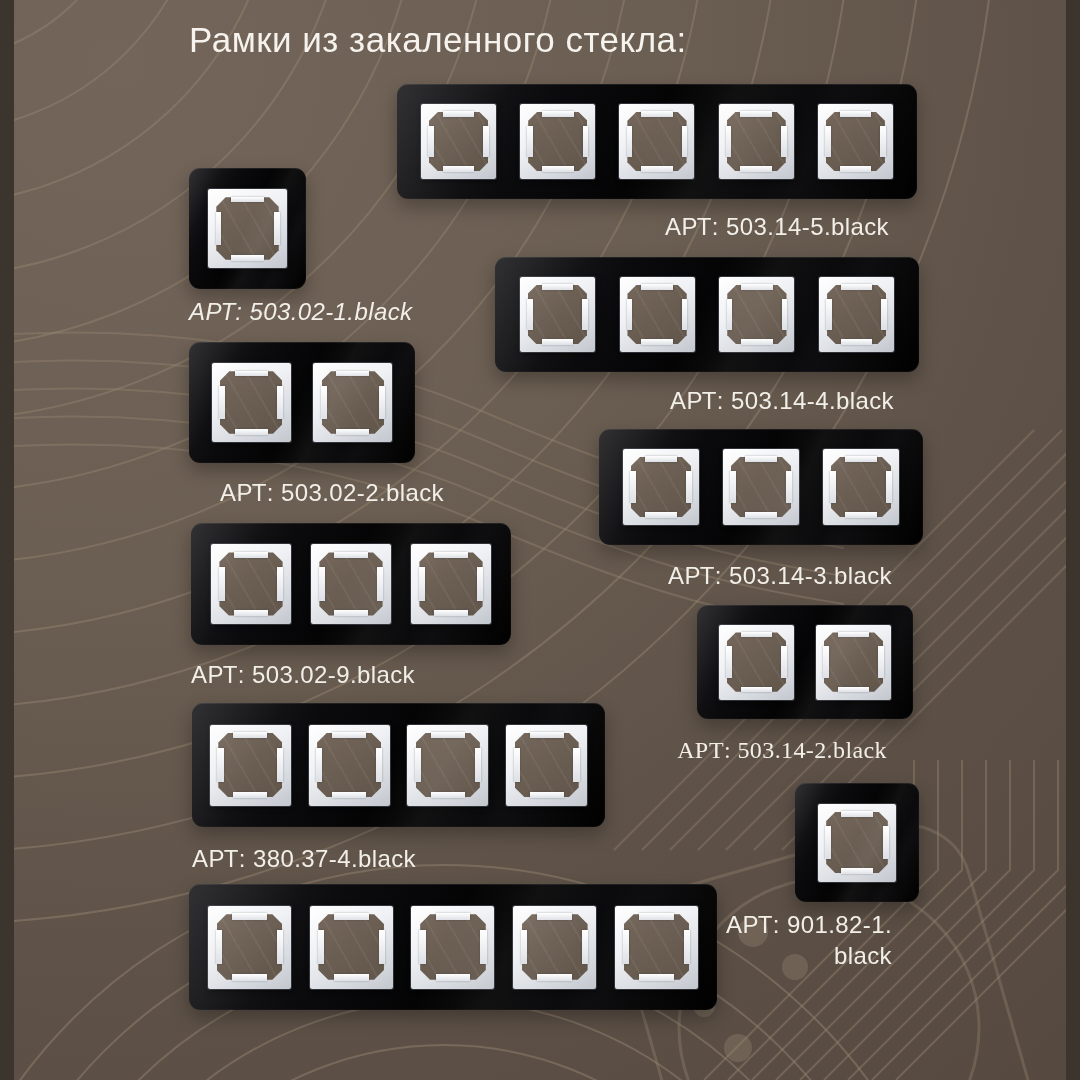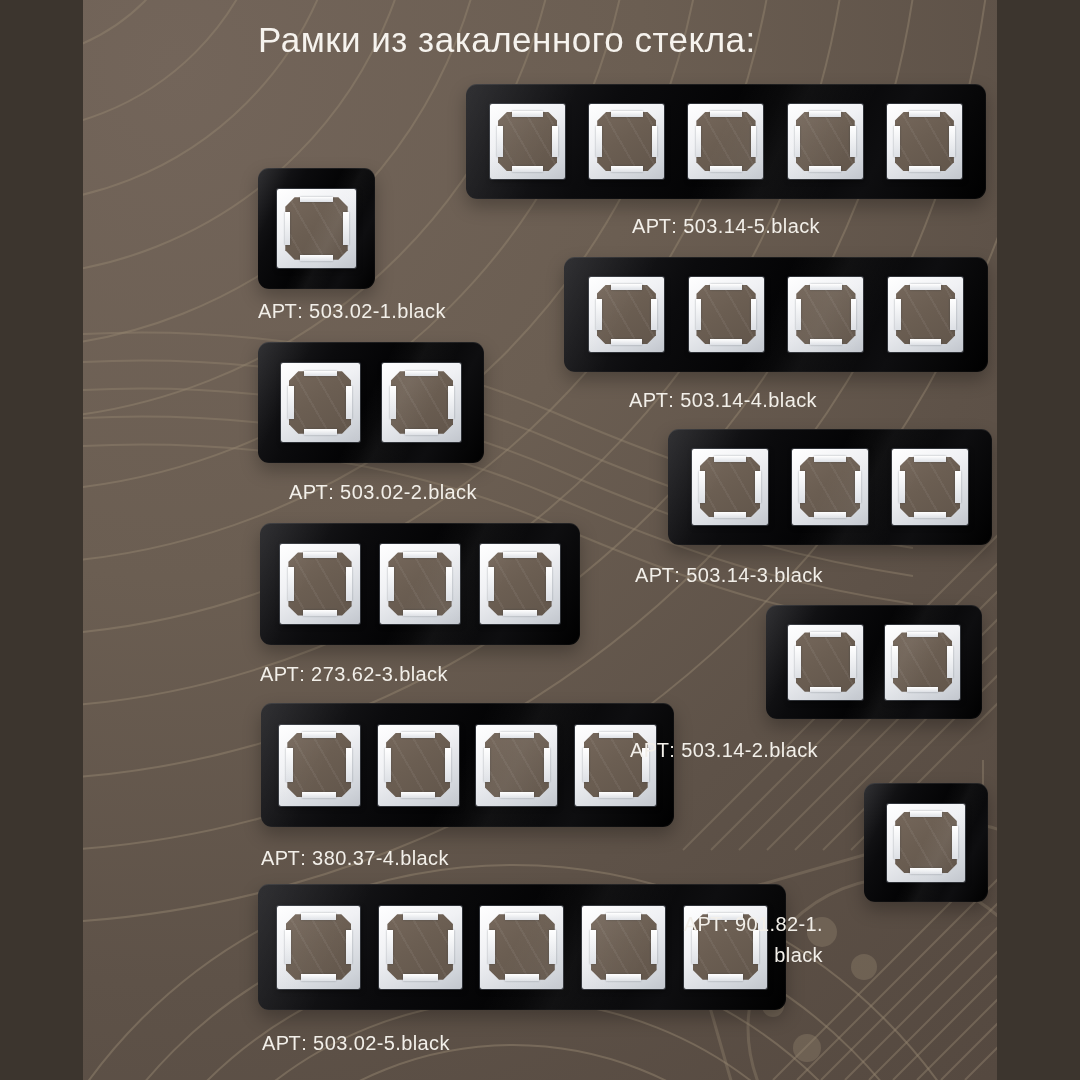--- a/index.html
+++ b/index.html
@@ -1,20 +1,19 @@
 <!DOCTYPE html>
 <html><head>
 <meta charset="utf-8">
 <style>
   html,body{margin:0;padding:0;background:#3c352e;}
   .stage{
-    position:relative;width:892px;height:1080px;margin:0 auto;overflow:hidden;
+    position:relative;width:1052px;height:1080px;margin:0 auto;overflow:hidden;
     font-family:"Liberation Sans",sans-serif;
     background:radial-gradient(135% 125% at 10% 6%, #73655a 0%, #6b5e52 38%, #5e5248 68%, #554940 100%);
-    padding-left:22px;
   }
   .bg-pattern{position:absolute;inset:0;display:block;}
   .page-title{
     position:absolute;left:175px;top:20px;margin:0;
     font-size:35px;font-weight:400;color:#f6f3ee;letter-spacing:.5px;
   }
   .frames-layer{position:absolute;inset:0;}
   .frame{
     position:absolute;border-radius:11px;
     background:linear-gradient(118deg,#202023 0%,#0b0b0d 28%,#020203 55%,#0e0e10 78%,#000 100%);
@@ -39,21 +38,21 @@
   .opening::after{
     content:"";position:absolute;inset:0;
     background:repeating-linear-gradient(60deg, rgba(255,255,255,0) 0 16px, rgba(255,255,255,.05) 16px 18px);
   }
   .tab{position:absolute;background:linear-gradient(180deg,#ffffff,#dde0e5);box-shadow:0 0 2px rgba(40,45,55,.45);}
   .tab.t{left:29%;right:29%;top:9.5%;height:7.5%;}
   .tab.b{left:29%;right:29%;bottom:9.5%;height:7.5%;}
   .tab.l{top:29%;bottom:29%;left:9.5%;width:7.5%;}
   .tab.r{top:29%;bottom:29%;right:9.5%;width:7.5%;}
   .article-label{
-    position:absolute;font-size:20px;color:#f2efe9;letter-spacing:.4px;
+    position:absolute;font-size:24px;color:#f2efe9;letter-spacing:.4px;
     line-height:31px;white-space:nowrap;
   }
 </style>
 </head>
 <body>
 
 <div class="stage">
 
   <svg class="bg-pattern" width="1080" height="1080" viewBox="0 0 1080 1080" xmlns="http://www.w3.org/2000/svg">
 
@@ -129,21 +128,21 @@
         <div class="win-row">
           <div class="win" style="width: 79px; height: 79px;">
             <div class="opening"></div>
             <i class="tab t"></i>
             <i class="tab b"></i>
             <i class="tab l"></i>
             <i class="tab r"></i>
           </div>
         </div>
       </div>
-      <div class="article-label" style="top: 296px; left: 175px;">
+      <div class="article-label" style="top: 296px; left: 175px; font-style: italic;">
         <div>АРТ: 503.02-1.black</div>
       </div>
       <div class="frame" style="left: 175px; top: 342px; width: 226px; height: 121px;">
         <div class="win-row">
           <div class="win" style="width: 79px; height: 79px;">
             <div class="opening"></div>
             <i class="tab t"></i>
             <i class="tab b"></i>
             <i class="tab l"></i>
             <i class="tab r"></i>
@@ -179,21 +178,21 @@
           <div class="win" style="width: 80px; height: 80px;">
             <div class="opening"></div>
             <i class="tab t"></i>
             <i class="tab b"></i>
             <i class="tab l"></i>
             <i class="tab r"></i>
           </div>
         </div>
       </div>
       <div class="article-label" style="top: 659px; left: 177px;">
-        <div>АРТ: 273.62-3.black</div>
+        <div>АРТ: 503.02-9.black</div>
       </div>
       <div class="frame" style="left: 178px; top: 703px; width: 413px; height: 124px;">
         <div class="win-row">
           <div class="win" style="width: 81px; height: 81px;">
             <div class="opening"></div>
             <i class="tab t"></i>
             <i class="tab b"></i>
             <i class="tab l"></i>
             <i class="tab r"></i>
           </div>
@@ -255,23 +254,20 @@
           </div>
           <div class="win" style="width: 83px; height: 83px;">
             <div class="opening"></div>
             <i class="tab t"></i>
             <i class="tab b"></i>
             <i class="tab l"></i>
             <i class="tab r"></i>
           </div>
         </div>
       </div>
-      <div class="article-label" style="top: 1028px; left: 179px;">
-        <div>АРТ: 503.02-5.black</div>
-      </div>
       <div class="frame" style="left: 383px; top: 84px; width: 520px; height: 115px;">
         <div class="win-row">
           <div class="win" style="width: 75px; height: 75px;">
             <div class="opening"></div>
             <i class="tab t"></i>
             <i class="tab b"></i>
             <i class="tab l"></i>
             <i class="tab r"></i>
           </div>
           <div class="win" style="width: 75px; height: 75px;">
@@ -332,21 +328,21 @@
           </div>
           <div class="win" style="width: 75px; height: 75px;">
             <div class="opening"></div>
             <i class="tab t"></i>
             <i class="tab b"></i>
             <i class="tab l"></i>
             <i class="tab r"></i>
           </div>
         </div>
       </div>
-      <div class="article-label" style="top: 385px; right: 180px; text-align: right;">
+      <div class="article-label" style="top: 385px; right: 172px; text-align: right;">
         <div>АРТ: 503.14-4.black</div>
       </div>
       <div class="frame" style="left: 585px; top: 429px; width: 324px; height: 116px;">
         <div class="win-row">
           <div class="win" style="width: 76px; height: 76px;">
             <div class="opening"></div>
             <i class="tab t"></i>
             <i class="tab b"></i>
             <i class="tab l"></i>
             <i class="tab r"></i>
@@ -381,21 +377,21 @@
           </div>
           <div class="win" style="width: 75px; height: 75px;">
             <div class="opening"></div>
             <i class="tab t"></i>
             <i class="tab b"></i>
             <i class="tab l"></i>
             <i class="tab r"></i>
           </div>
         </div>
       </div>
-      <div class="article-label" style="top: 735px; right: 179px; text-align: center;">
+      <div class="article-label" style="top: 735px; right: 179px; text-align: center; font-family: Liberation Serif, serif;">
         <div>АРТ: 503.14-2.black</div>
       </div>
       <div class="frame" style="left: 781px; top: 783px; width: 124px; height: 119px;">
         <div class="win-row">
           <div class="win" style="width: 78px; height: 78px;">
             <div class="opening"></div>
             <i class="tab t"></i>
             <i class="tab b"></i>
             <i class="tab l"></i>
             <i class="tab r"></i>

